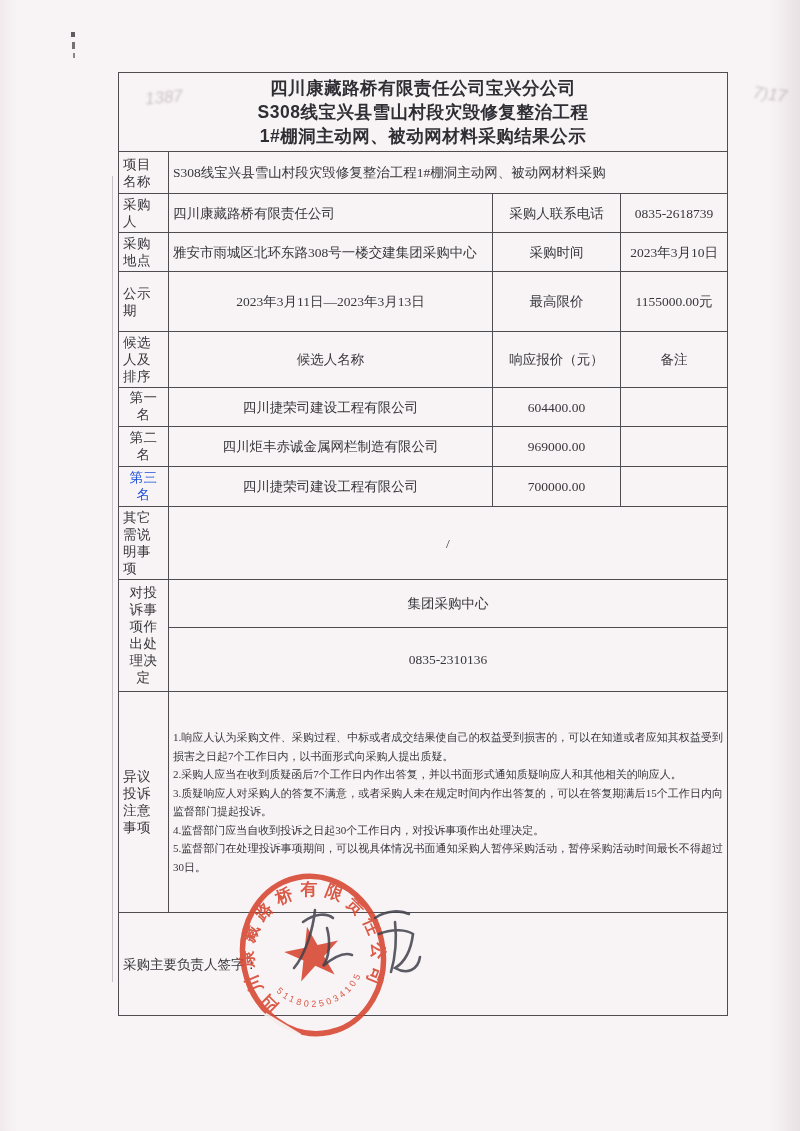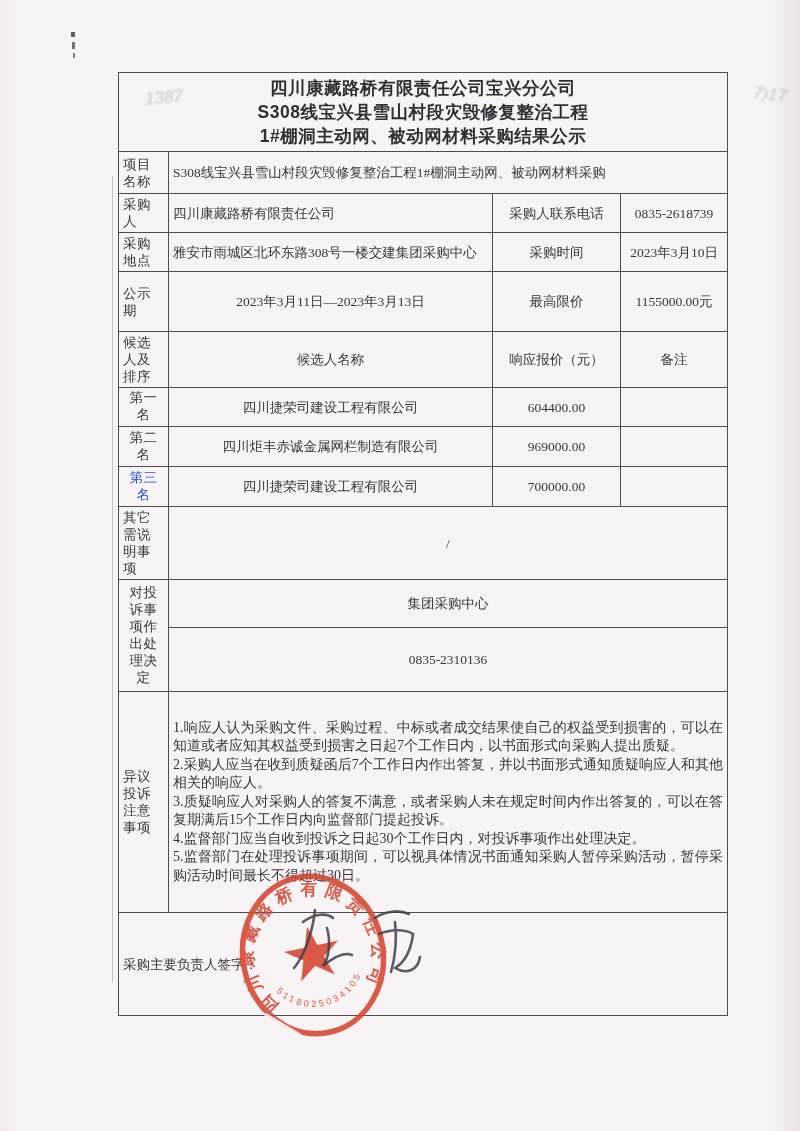--- a/index.html
+++ b/index.html
@@ -25,21 +25,21 @@
   td.lab{padding-left:5px;letter-spacing:.5px;}
   td.lab-c{text-align:center;letter-spacing:.5px;font-family:Liberation Mono, monospace;}
   td.ctr{text-align:center;}
   td.lft{padding-left:8px;}
   td.title-cell{border-bottom:1.6px solid #4e4d52;}
   .title-wrap{text-align:center;
     font-family:"Liberation Sans","DejaVu Sans",sans-serif;
     font-weight:700;font-size:17.5px;line-height:24px;color:#2f2e34;letter-spacing:.5px;}
   td.objection-text{
     padding:10px 10px 10px 9px;
-    font-size:14px;line-height:18.5px;
+    font-size:11px;line-height:18.5px;
     white-space:pre-line;vertical-align:middle;text-align:justify;
   }
   .ghost-line{position:absolute;left:112px;top:176px;width:1px;height:806px;
     background:rgba(90,88,95,.32);}
   
   .pencil{position:absolute;font-style:italic;color:#9b8f96;opacity:.5;
     filter:blur(1.1px);font-size:17px;font-family:"Liberation Sans",sans-serif;}
   .pencil.pl{left:145px;top:88px;transform:rotate(-5deg);}
   .pencil.pr{left:753px;top:85px;transform:rotate(7deg);}
   .edge-mark{position:absolute;background:#2c2b30;}

